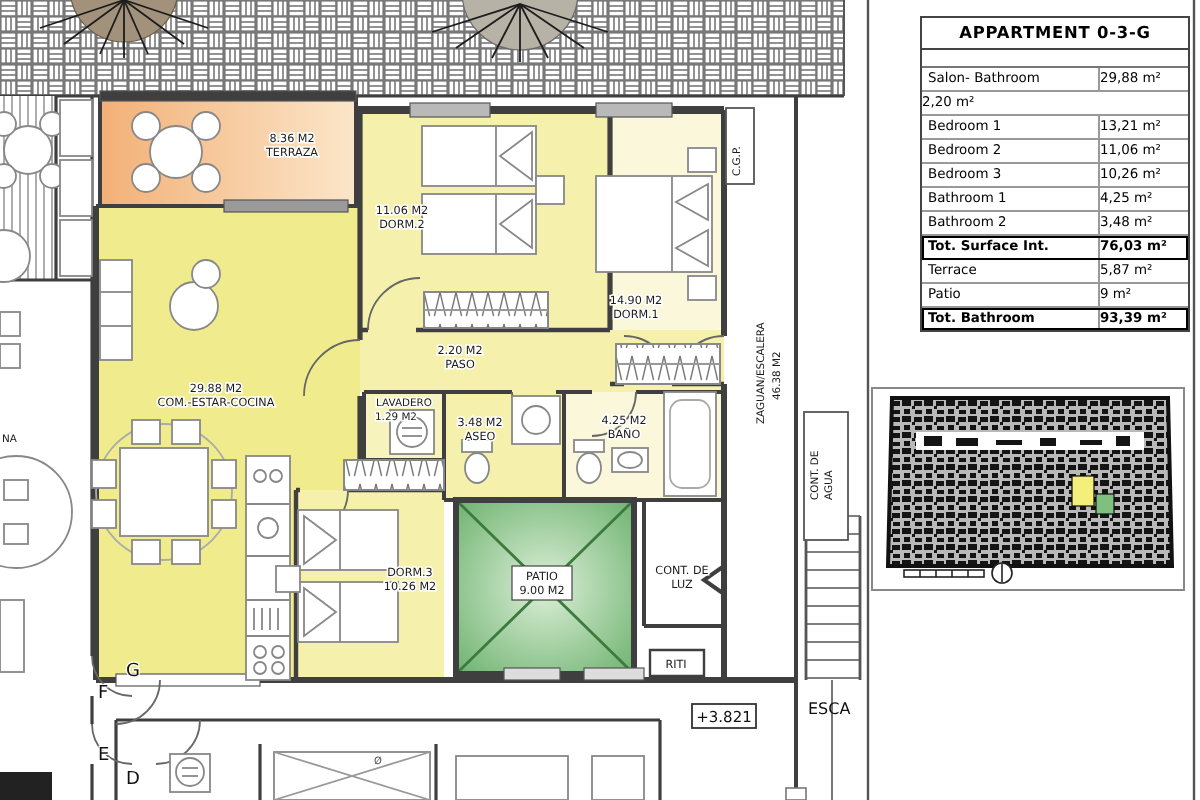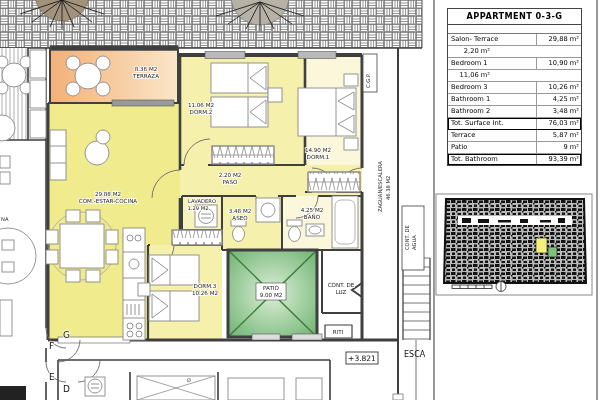--- a/index.html
+++ b/index.html
@@ -4,29 +4,29 @@
 <style>
   html,body{margin:0;padding:0;background:#fff}
   .sheet{position:relative;width:600px;height:400px;background:#fff;overflow:hidden;
          font-family:"DejaVu Sans",sans-serif;}
   svg{position:absolute;left:0;top:0}
   svg .lbl{font:5.6px "DejaVu Sans",sans-serif;fill:#1a1a1a;paint-order:stroke;stroke:#ffffff;stroke-width:1.6px;}
   svg .lblb{font:5.2px "DejaVu Sans",sans-serif;fill:#1a1a1a;paint-order:stroke;stroke:#ffffff;stroke-width:1.4px;}
   svg .big{font:8px "DejaVu Sans",sans-serif;fill:#111;}
   svg .unit{font:9px "DejaVu Sans",sans-serif;fill:#111;paint-order:stroke;stroke:#fff;stroke-width:1.2px;}
   
-  .areas{position:absolute;left:447px;top:8px;width:133px;border:1px solid #444;background:#fff}
+  .areas{position:absolute;left:460px;top:8px;width:133px;border:1px solid #444;background:#fff}
   .thead{height:15px;line-height:15px;text-align:center;font-size:8.2px;font-weight:bold;
          letter-spacing:.4px;border-bottom:1px solid #444;white-space:nowrap}
   .tspacer{height:8px;border-bottom:1px solid #777}
   .trow{display:flex;height:11px;line-height:11px;font-size:6.7px;border-bottom:1px solid #999;position:relative}
   .trow:last-child{border-bottom:none}
   .tl{flex:1;padding-left:3px;border-right:1px solid #999;white-space:nowrap;overflow:hidden}
-  .tv{width:42px;text-align:right;padding-right:2px;white-space:nowrap}
-  .boxed{outline:1.4px solid #000;outline-offset:-1px;z-index:2;font-weight:400}
+  .tv{width:42px;padding-right:2px;white-space:nowrap}
+  .boxed{outline:1.4px solid #000;outline-offset:-1px;z-index:2;font-weight:700}
 </style>
 </head>
 <body>
 
 <div class="sheet">
 
 <svg width="600" height="400" viewBox="0 0 600 400">
   <defs>
     <pattern id="weave" width="16" height="16" patternUnits="userSpaceOnUse">
       <rect width="16" height="16" fill="#fff"></rect>
@@ -394,31 +394,32 @@
       <circle cx="501" cy="286.5" r="5" fill="#fff"></circle>
       <line x1="501" y1="282" x2="501" y2="291"></line>
     </g>
   </g>
 </svg>
 
   <div class="areas">
     <div class="thead">APPARTMENT 0-3-G</div>
     <div class="tspacer"></div>
     <div class="trow">
-        <span class="tl">Salon- Terrace</span>
+        <span class="tl">Salon- Bathroom</span>
         <span class="tv">29,88 m²</span>
       </div>
     <div class="trow">
         <span class="tv">2,20 m²</span>
       </div>
     <div class="trow">
         <span class="tl">Bedroom 1</span>
-        <span class="tv">10,90 m²</span>
-      </div>
-    <div class="trow">
+        <span class="tv">13,21 m²</span>
+      </div>
+    <div class="trow">
+        <span class="tl">Bedroom 2</span>
         <span class="tv">11,06 m²</span>
       </div>
     <div class="trow">
         <span class="tl">Bedroom 3</span>
         <span class="tv">10,26 m²</span>
       </div>
     <div class="trow">
         <span class="tl">Bathroom 1</span>
         <span class="tv">4,25 m²</span>
       </div>

